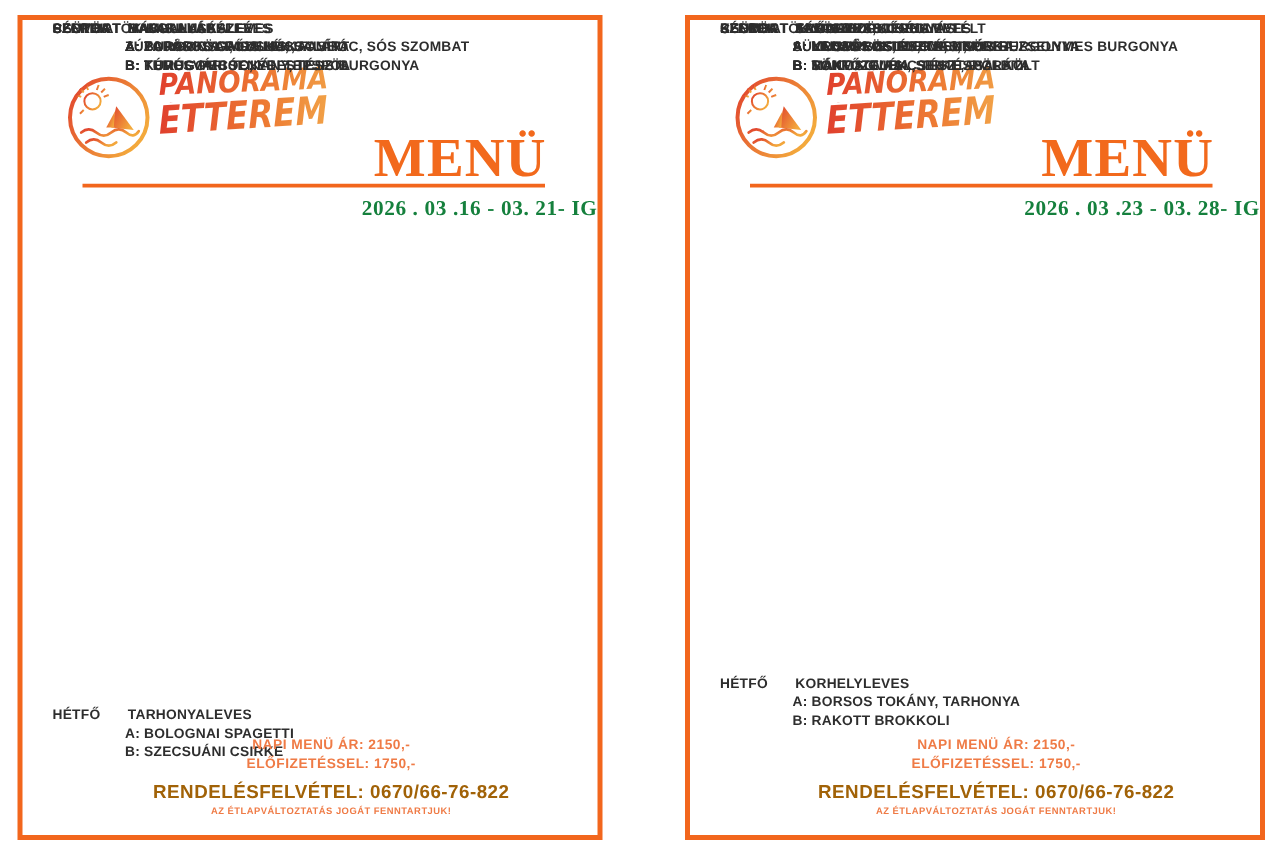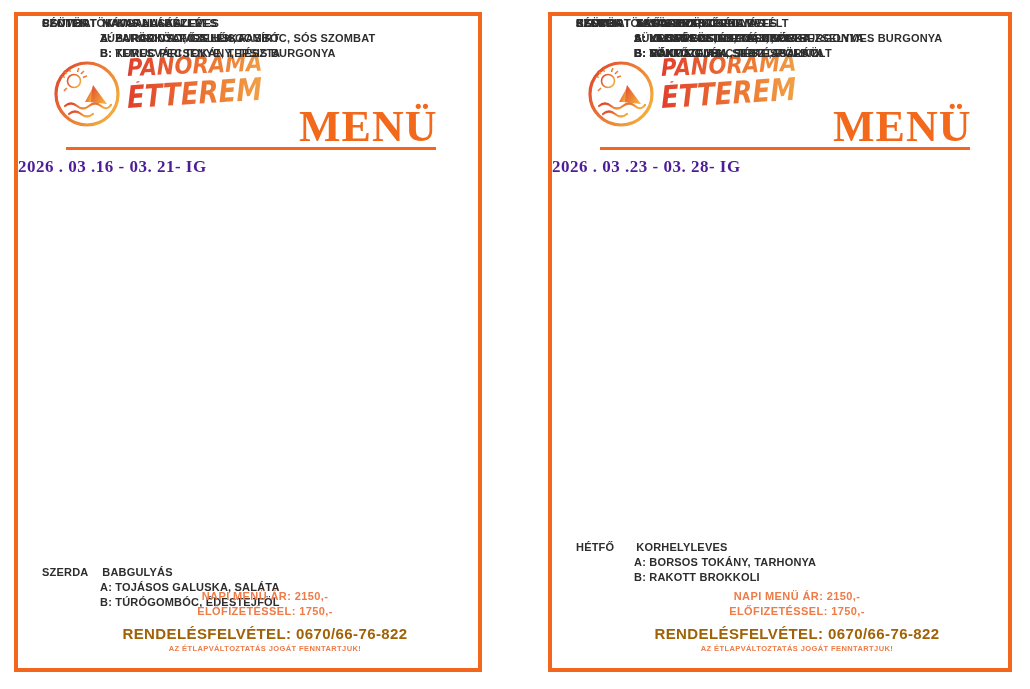--- a/index.html
+++ b/index.html
@@ -23,23 +23,23 @@
   .script-line1 { font-size:24px; transform:scaleX(.88) rotate(-2deg); }
   .script-line2 { font-size:31px; margin-top:2px; transform:scaleX(.84) rotate(-3deg); }
 
   .menu-title { position:absolute; left:281px; top:58px;
                 font-family:Liberation Serif, serif; font-weight:700;
                 font-size:44px; color:#F2691C; letter-spacing:1px;margin-top:27px; }
 
   .header-rule { position:absolute; left:48px; top:131px; width:370px; height:3px;
                  background:#F2661D; }
 
-  .date-range { position:absolute; left:0; top:141px; width:100%; text-align:left;
+  .date-range { position:absolute; left:0; top:141px; width:100%; text-align:right;
                 font-family:"Liberation Serif", serif; font-weight:700;
-                font-size:17px; color:#4c1d95; letter-spacing:.5px; }
+                font-size:17px; color:#15803d; letter-spacing:.5px; }
 
   
   .day-block { position:absolute; left:24px; right:8px; color:#2D2D2D;
                font-size:11px; font-weight:700; line-height:15px; letter-spacing:.2px; }
   .day-label { display:inline-block; min-width:57px; }
   .dish-lines { margin-left:58px; }
 
   .panel--left  .day-block:nth-of-type(1){ top:186px; }
   .panel--left  .day-block:nth-of-type(2){ top:258px; }
   .panel--left  .day-block:nth-of-type(3){ top:330px; }
@@ -107,20 +107,28 @@
     <div class="script-line script-line1">PANORÁMA</div>
     <div class="script-line script-line2">ÉTTEREM</div>
   </div>
 
   <div class="menu-title">MENÜ</div>
 
   <div class="header-rule"></div>
 
   <div class="date-range">2026 . 03 .16 - 03. 21- IG</div>
 
+  <div class="day-block">
+    <span class="day-label">HÉTFŐ</span>
+    <span class="soup">TARHONYALEVES</span>
+    <div class="dish-lines">
+      <div>A: BOLOGNAI SPAGETTI</div>
+      <div>B: SZECSUÁNI CSIRKE</div>
+    </div>
+  </div>
 
 
   <div class="day-block">
     <span class="day-label">SZERDA</span>
     <span class="soup">BABGULYÁS</span>
     <div class="dish-lines">
       <div>A: TOJÁSOS GALUSKA, SALÁTA</div>
       <div>B: TÚRÓGOMBÓC, ÉDESTEJFÖL</div>
     </div>
   </div>

